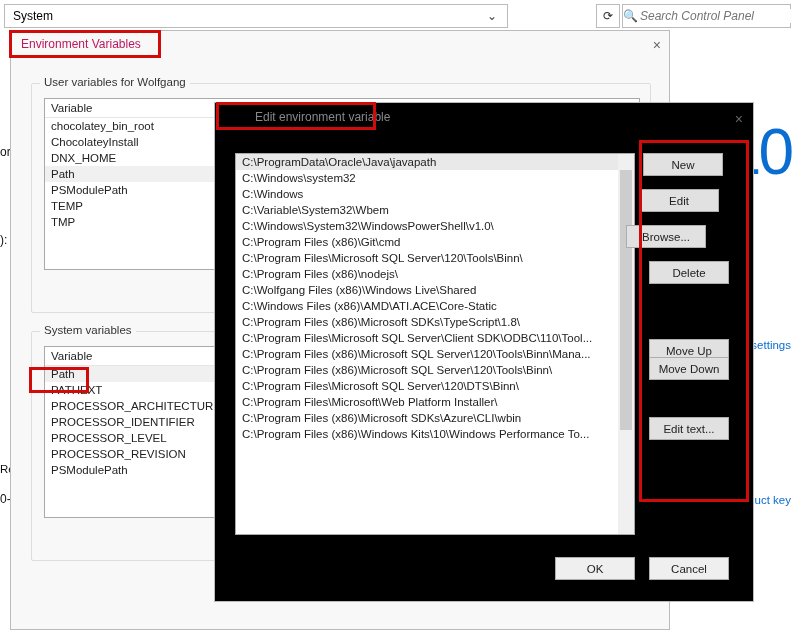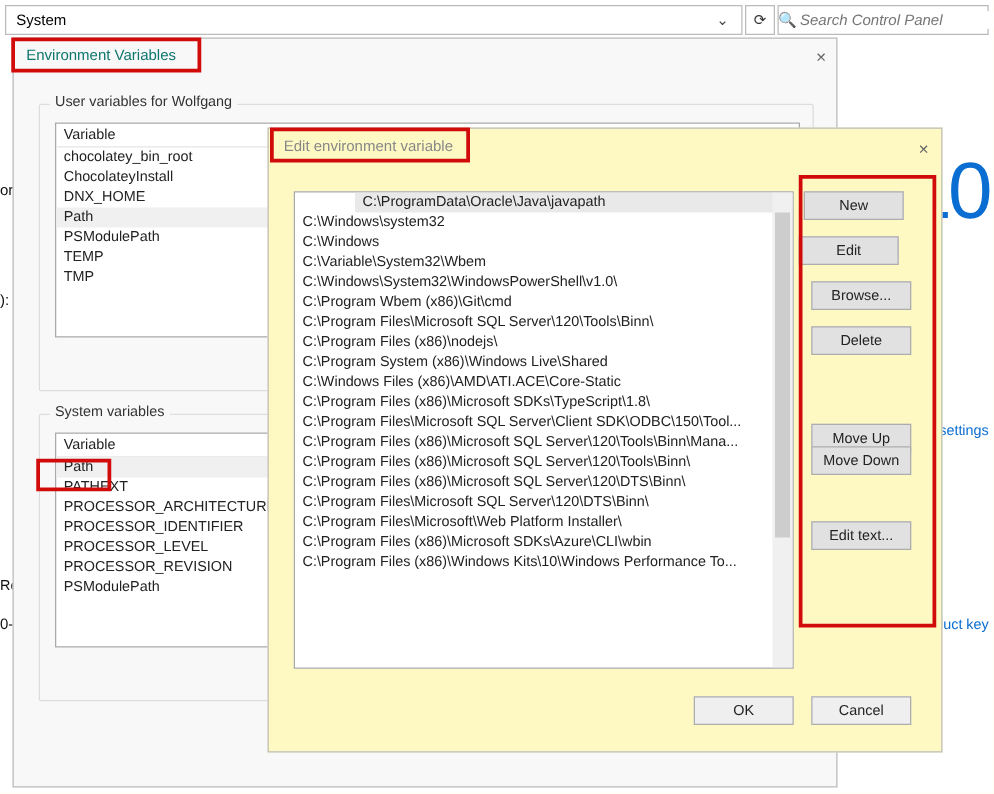--- a/index.html
+++ b/index.html
@@ -1,47 +1,47 @@
 <!DOCTYPE html>
 <html><head>
 <meta charset="utf-8">
 <style>
   * { box-sizing: border-box; font-family: "Segoe UI", Tahoma, Arial, sans-serif; }
   body { margin: 0; background: #fff; width: 795px; height: 635px; overflow: hidden; position: relative; font-size: 12px; color: #222; }
   .frame { position: absolute; border: 1px solid #bbb; background: #fff; }
-  .addr-row { position:absolute; left:4px; top:4px; width:590px; height:24px; border:1px solid #bbb; display:flex; align-items:center; padding:0 6px; }
+  .addr-row { position:absolute; left:4px; top:4px; width:504px; height:24px; border:1px solid #bbb; display:flex; align-items:center; padding:0 6px; }
   .addr-row input { border:none; outline:none; flex:1; font-size:12px; }
   .addr-icon { width:18px; text-align:center; color:#444; }
   .refresh-btn { position:absolute; left:596px; top:4px; width:24px; height:24px; border:1px solid #bbb; display:flex; align-items:center; justify-content:center; color:#333; background:#fff; }
   .search-box { position:absolute; left:622px; top:4px; right:4px; height:24px; border:1px solid #bbb; display:flex; align-items:center; }
   .search-box input { border:none; outline:none; flex:1; font-size:12px; padding:0 4px 0 2px; color:#666; font-style:italic; }
   .search-box .mag { width:20px; text-align:center; color:#555; }
   .big10 { position:absolute; right:4px; top:115px; font-size:64px; font-weight:300; color:#0a6dd1; letter-spacing:-3px; }
   .linkish { color:#0a6dd1; font-size:11.5px; }
   .edgelabel { position:absolute; left:0; color:#111; }
 
   
   #envvar-dialog { left:10px; top:30px; width:660px; height:600px; background:#f8f8f8; }
-  #envvar-dialog .title { font-size:12px; color:#0f766e; padding:6px 10px 0 10px; }
+  #envvar-dialog .title { font-size:12px; color:#be185d; padding:6px 10px 0 10px; }
   #envvar-dialog .close { position:absolute; right:8px; top:6px; color:#666; font-size:14px; }
   .group { position:absolute; border:1px solid #ddd; border-radius:2px; }
   .group .legend { position:absolute; top:-8px; left:8px; background:#f8f8f8; padding:0 4px; font-size:11.5px; color:#333; }
   .listbox { position:absolute; border:1px solid #a9a9a9; background:#fff; overflow:hidden; }
   .listbox .header { padding:3px 6px; font-size:11.5px; color:#222; border-bottom:1px solid #e5e5e5; }
   .listbox .row { padding:2px 6px; font-size:11.5px; white-space:nowrap; }
   .listbox .row.sel { background:#f0f0f0; }
 
   
-  #edit-dialog { left:214px; top:102px; width:540px; height:500px; background:#fef9c3; }
+  #edit-dialog { left:214px; top:102px; width:540px; height:500px; background:#000000;padding-left:28px; }
   #edit-dialog .title { font-size:12px; color:#888; padding:7px 10px 0 12px; }
   #edit-dialog .close { position:absolute; right:10px; top:8px; color:#666; font-size:14px; }
   .pathlist { position:absolute; left:20px; top:50px; width:400px; height:382px; border:1px solid #a9a9a9; background:#fff; overflow:hidden; }
   .pathlist .body { overflow:auto; height:100%; }
   .pathlist .prow { padding:2px 6px; font-size:11.5px; white-space:nowrap; overflow:hidden; text-overflow:ellipsis; }
-  .pathlist .prow.sel { background:#e9e9e9;margin-left:48px; }
+  .pathlist .prow.sel { background:#e9e9e9; }
   .btn { position:absolute; width:80px; height:23px; border:1px solid #adadad; background:#e1e1e1; font-size:11.5px; display:flex; align-items:center; justify-content:center; cursor:default; }
   .btn.light { background:#efefef; }
   .scrollbar { position:absolute; right:0; top:0; bottom:0; width:16px; background:#f0f0f0; }
   .scrollbar .thumb { position:absolute; left:2px; right:2px; top:16px; height:260px; background:#cdcdcd; }
 
   .hilite { position:absolute; border:3px solid #d10a0a; background:transparent; pointer-events:none; }
 </style>
 </head>
 <body>
 
@@ -102,43 +102,42 @@
   <div class="title">Edit environment variable</div>
   <div class="close">×</div>
 
   <div class="pathlist">
     <div class="body" id="path-body">
         <div class="prow sel">C:\ProgramData\Oracle\Java\javapath</div>
         <div class="prow">C:\Windows\system32</div>
         <div class="prow">C:\Windows</div>
         <div class="prow">C:\Variable\System32\Wbem</div>
         <div class="prow">C:\Windows\System32\WindowsPowerShell\v1.0\</div>
-        <div class="prow">C:\Program Wbem (x86)\Git\cmd</div>
+        <div class="prow">C:\Program Files (x86)\Git\cmd</div>
         <div class="prow">C:\Program Files\Microsoft SQL Server\120\Tools\Binn\</div>
         <div class="prow">C:\Program Files (x86)\nodejs\</div>
-        <div class="prow">C:\Program System (x86)\Windows Live\Shared</div>
+        <div class="prow">C:\Wolfgang Files (x86)\Windows Live\Shared</div>
         <div class="prow">C:\Windows Files (x86)\AMD\ATI.ACE\Core-Static</div>
         <div class="prow">C:\Program Files (x86)\Microsoft SDKs\TypeScript\1.8\</div>
-        <div class="prow">C:\Program Files\Microsoft SQL Server\Client SDK\ODBC\150\Tool...</div>
+        <div class="prow">C:\Program Files\Microsoft SQL Server\Client SDK\ODBC\110\Tool...</div>
         <div class="prow">C:\Program Files (x86)\Microsoft SQL Server\120\Tools\Binn\Mana...</div>
         <div class="prow">C:\Program Files (x86)\Microsoft SQL Server\120\Tools\Binn\</div>
-        <div class="prow">C:\Program Files (x86)\Microsoft SQL Server\120\DTS\Binn\</div>
         <div class="prow">C:\Program Files\Microsoft SQL Server\120\DTS\Binn\</div>
         <div class="prow">C:\Program Files\Microsoft\Web Platform Installer\</div>
         <div class="prow">C:\Program Files (x86)\Microsoft SDKs\Azure\CLI\wbin</div>
         <div class="prow">C:\Program Files (x86)\Windows Kits\10\Windows Performance To...</div>
       </div>
     <div class="scrollbar">
         <div class="thumb"></div>
       </div>
   </div>
 
   <div class="btn" style="left:428px; top:50px">New</div>
   <div class="btn" style="left:424px; top:86px">Edit</div>
-  <div class="btn" style="left:434px; top:122px">Browse...</div>
+  <div class="btn" style="left:411px; top:122px">Browse...</div>
   <div class="btn" style="left:434px; top:158px">Delete</div>
   <div class="btn" style="left:434px; top:236px">Move Up</div>
   <div class="btn" style="left:434px; top:254px">Move Down</div>
   <div class="btn" style="left:434px; top:314px">Edit text...</div>
   <div class="btn light" style="left:340px; top:454px">OK</div>
   <div class="btn light" style="left:434px; top:454px">Cancel</div>
 </div>
 
 <div class="hilite" style="left:9px;  top:30px;  width:152px; height:28px"></div>
 <div class="hilite" style="left:216px; top:102px; width:160px; height:28px"></div>

